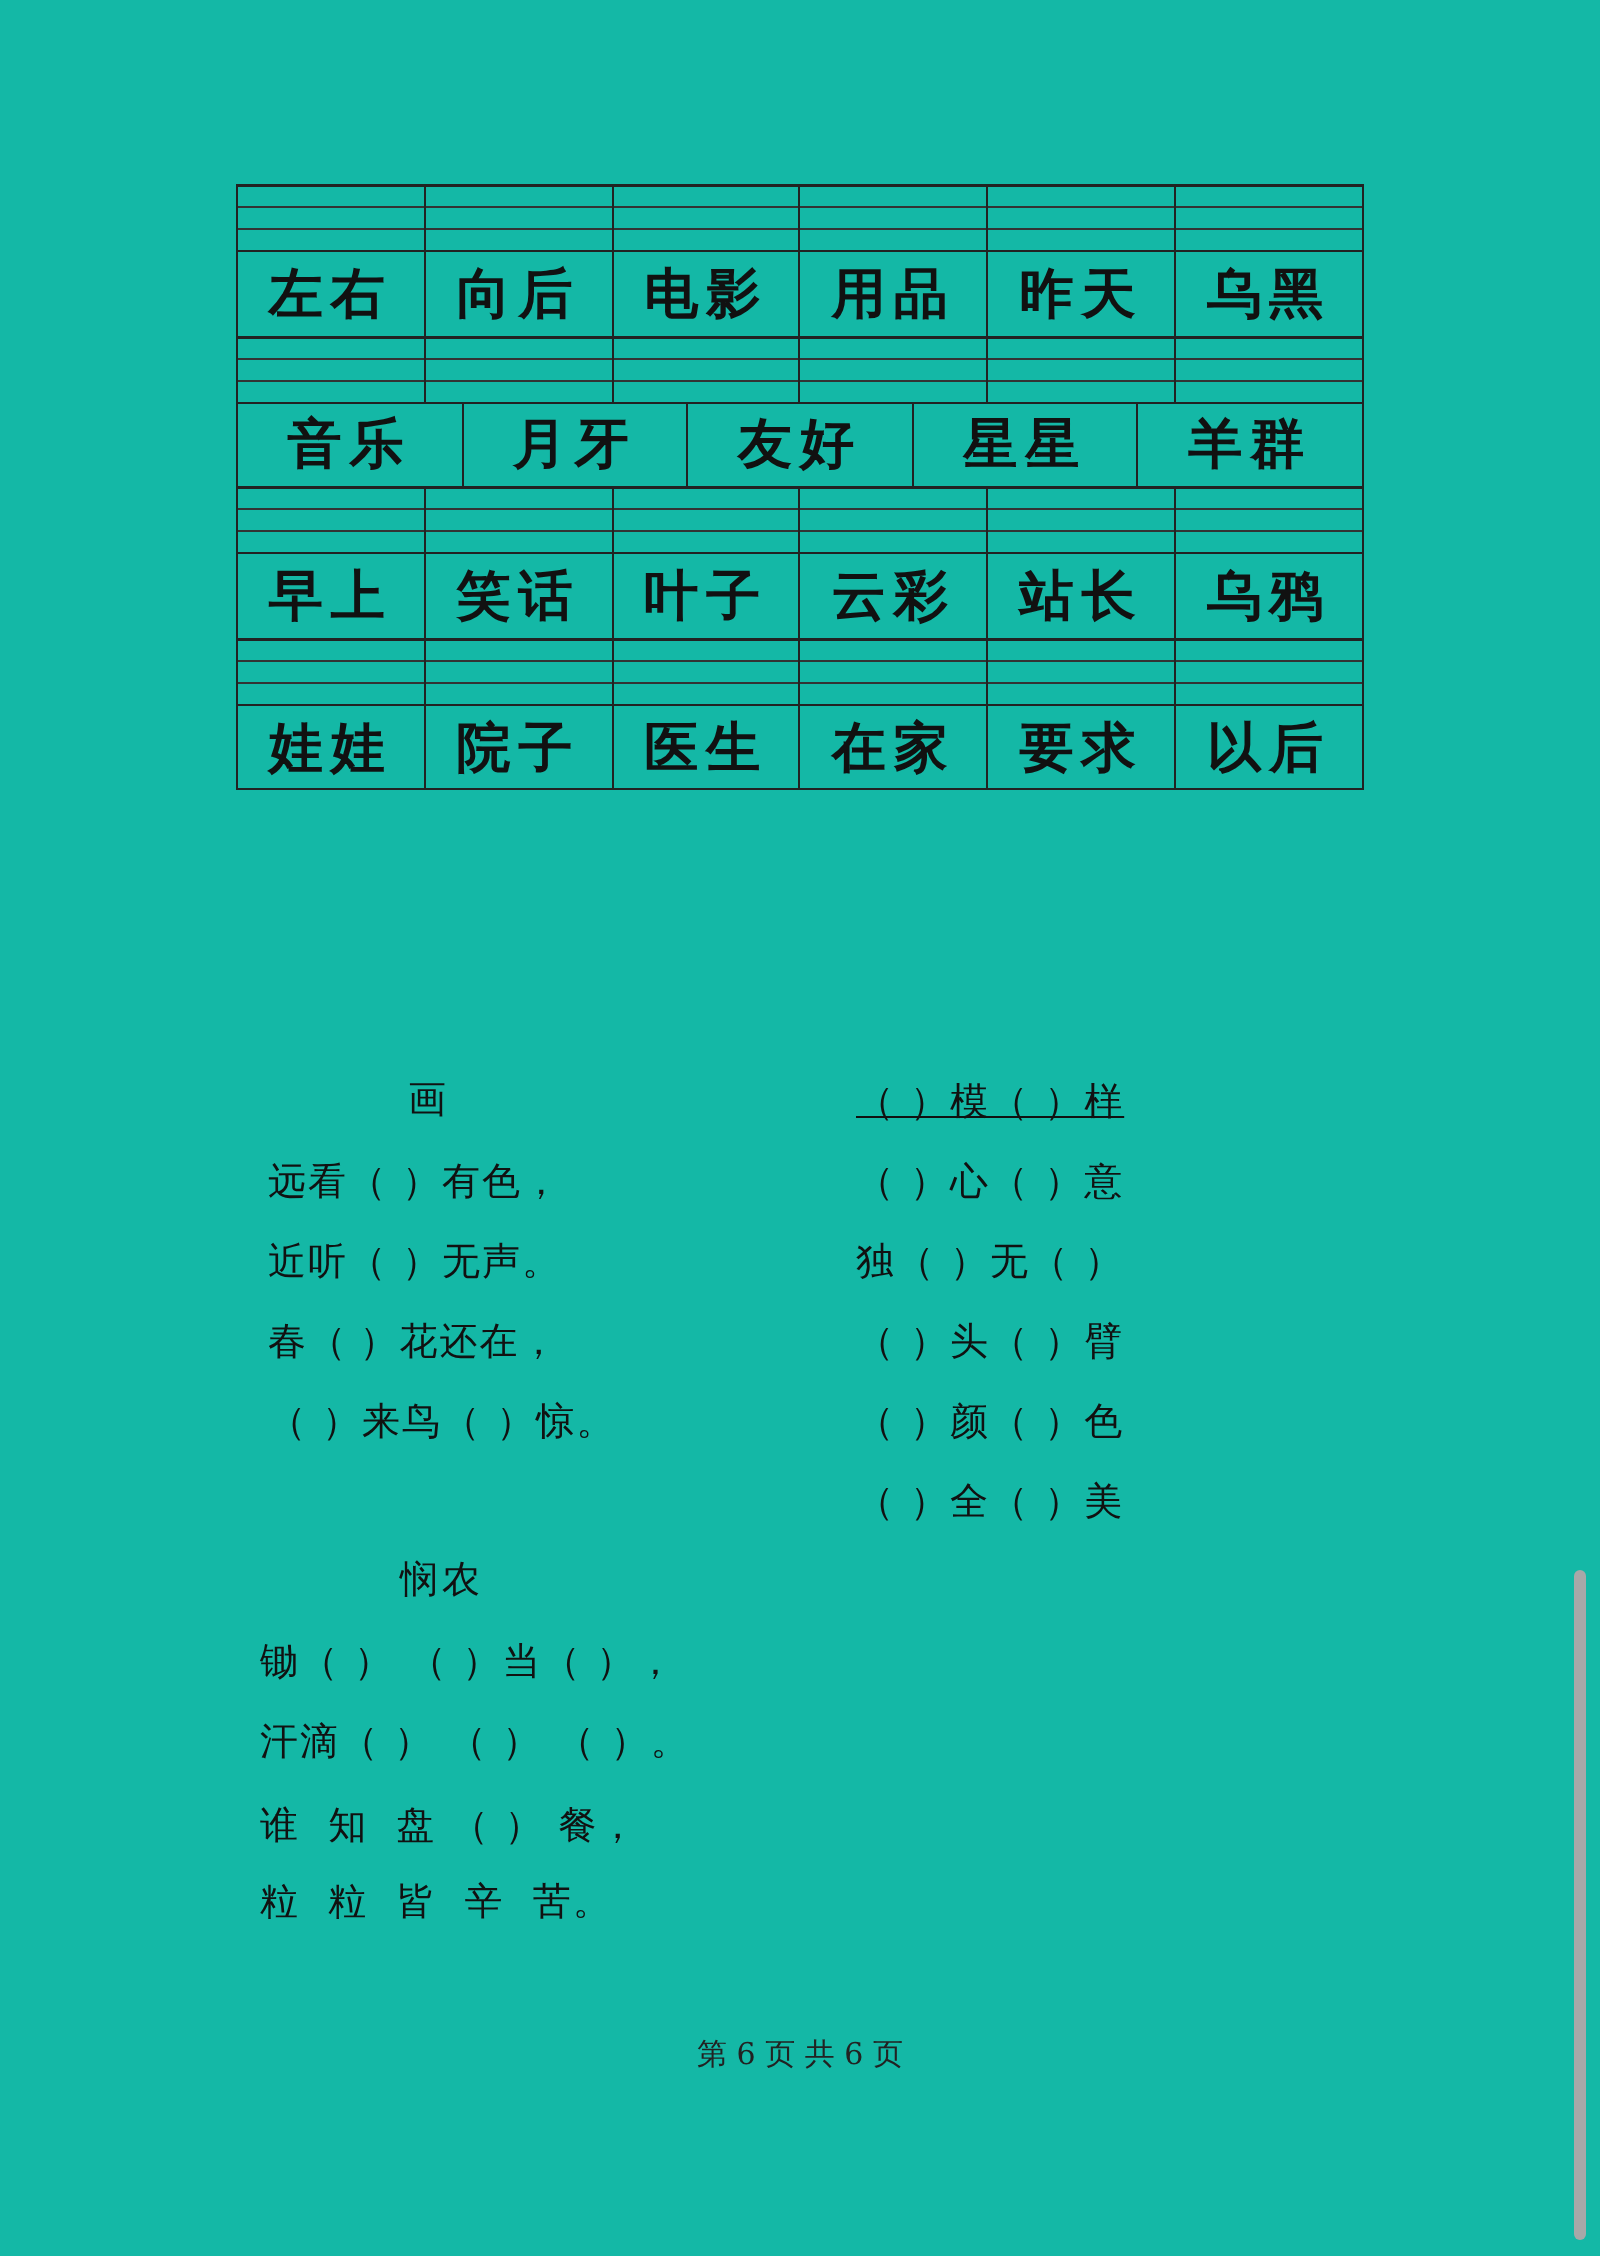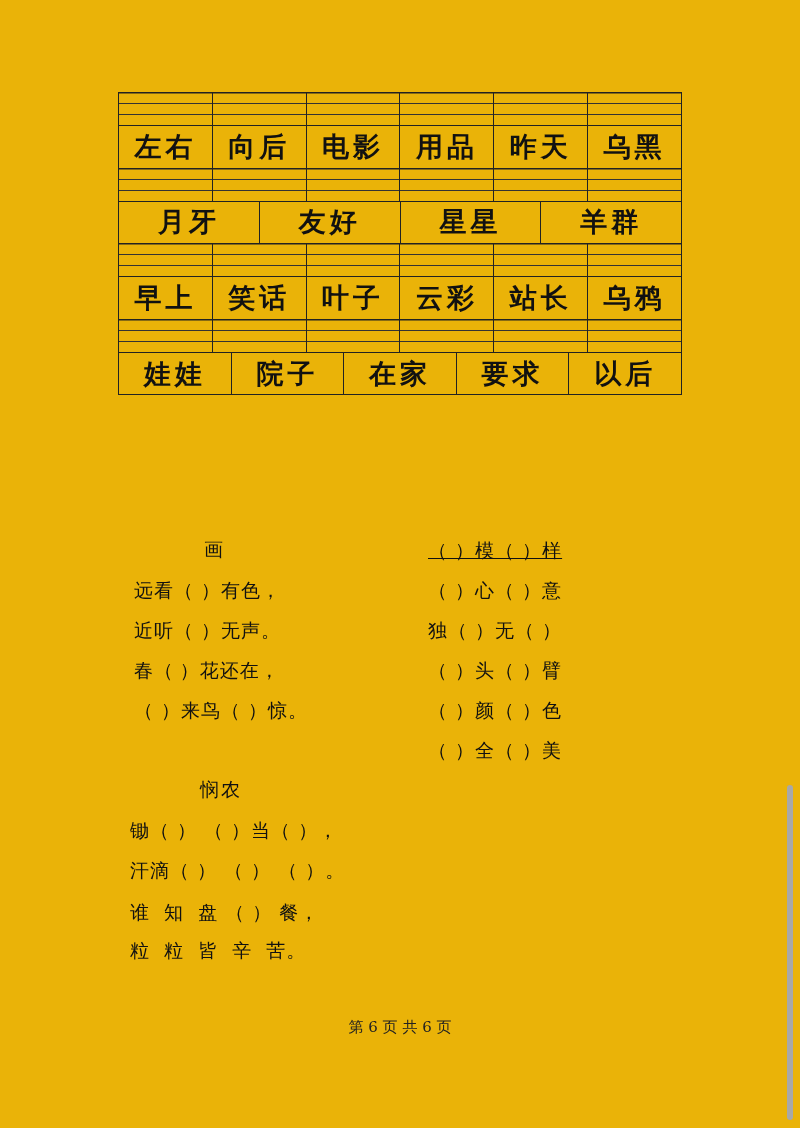--- a/index.html
+++ b/index.html
@@ -12,21 +12,21 @@
     height: 1128px;
     position: relative;
     overflow: hidden;
     font-family: "DejaVu Serif", "Liberation Serif", serif;
     color: #111111;
   }
   .page {
     position: absolute;
     left: 0; top: 0;
     width: 800px; height: 1128px;
-    background: #eab308;
+    background: #14b8a6;
   }
   
   .word-table {
     position: absolute;
     left: 118px;
     top: 92px;
     width: 562px;
     border-left: 1.5px solid #222;
     border-right: 1.5px solid #222;
     border-bottom: 1.5px solid #222;
@@ -137,20 +137,21 @@
     <div class="word-row">
       <div class="pinyin-band">
         <div class="pinyin-cell"></div>
         <div class="pinyin-cell"></div>
         <div class="pinyin-cell"></div>
         <div class="pinyin-cell"></div>
         <div class="pinyin-cell"></div>
         <div class="pinyin-cell"></div>
       </div>
       <div class="char-band">
+        <div class="char-cell">音乐</div>
         <div class="char-cell">月牙</div>
         <div class="char-cell">友好</div>
         <div class="char-cell">星星</div>
         <div class="char-cell">羊群</div>
       </div>
     </div>
 
     <div class="word-row">
       <div class="pinyin-band">
         <div class="pinyin-cell"></div>
@@ -176,20 +177,21 @@
         <div class="pinyin-cell"></div>
         <div class="pinyin-cell"></div>
         <div class="pinyin-cell"></div>
         <div class="pinyin-cell"></div>
         <div class="pinyin-cell"></div>
         <div class="pinyin-cell"></div>
       </div>
       <div class="char-band">
         <div class="char-cell">娃娃</div>
         <div class="char-cell">院子</div>
+        <div class="char-cell">医生</div>
         <div class="char-cell">在家</div>
         <div class="char-cell">要求</div>
         <div class="char-cell">以后</div>
       </div>
     </div>
   </div>
 
   <div class="poem-title" style="left:204px; top:537px;">画</div>
   <div class="line" style="left:134px; top:578px;text-align:right;">远看（ ）有色，</div>
   <div class="line" style="left:134px; top:618px;">近听（ ）无声。</div>

